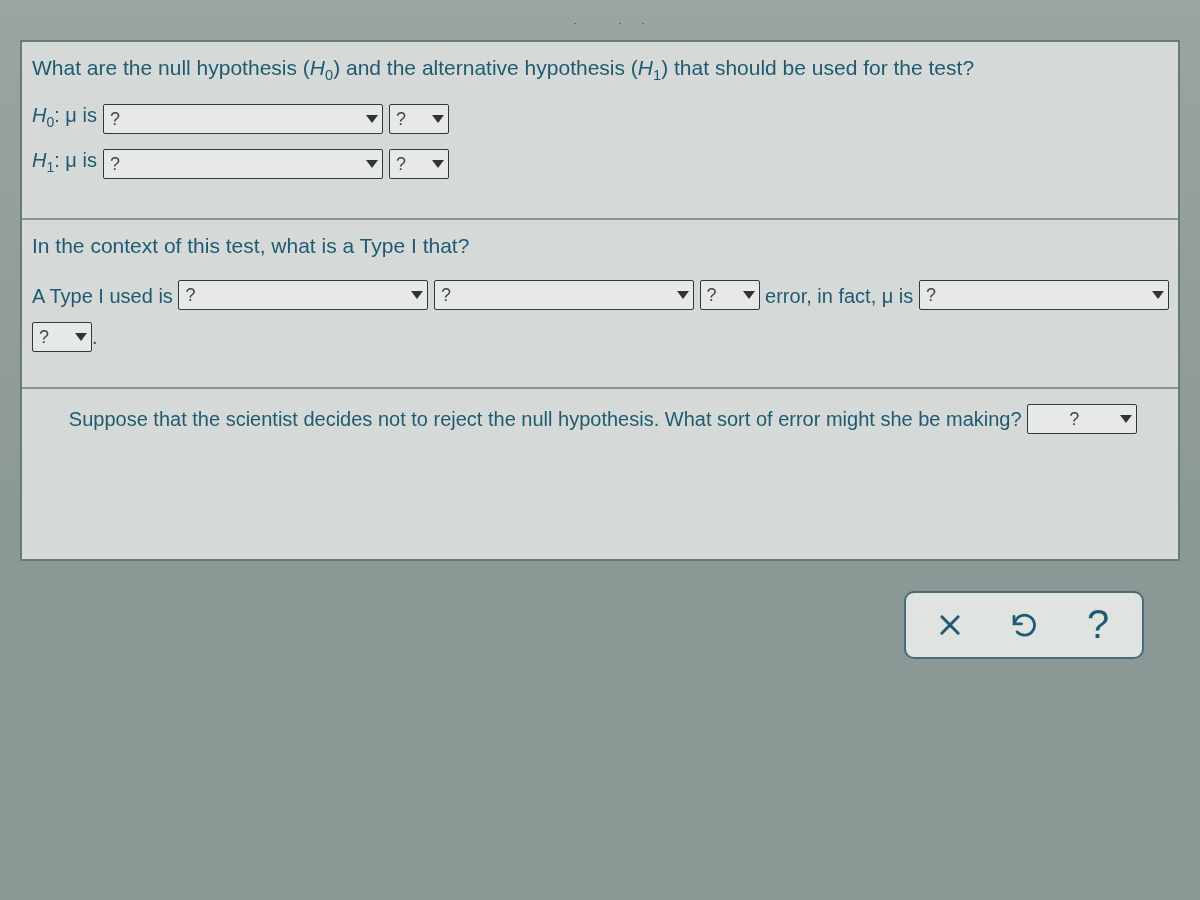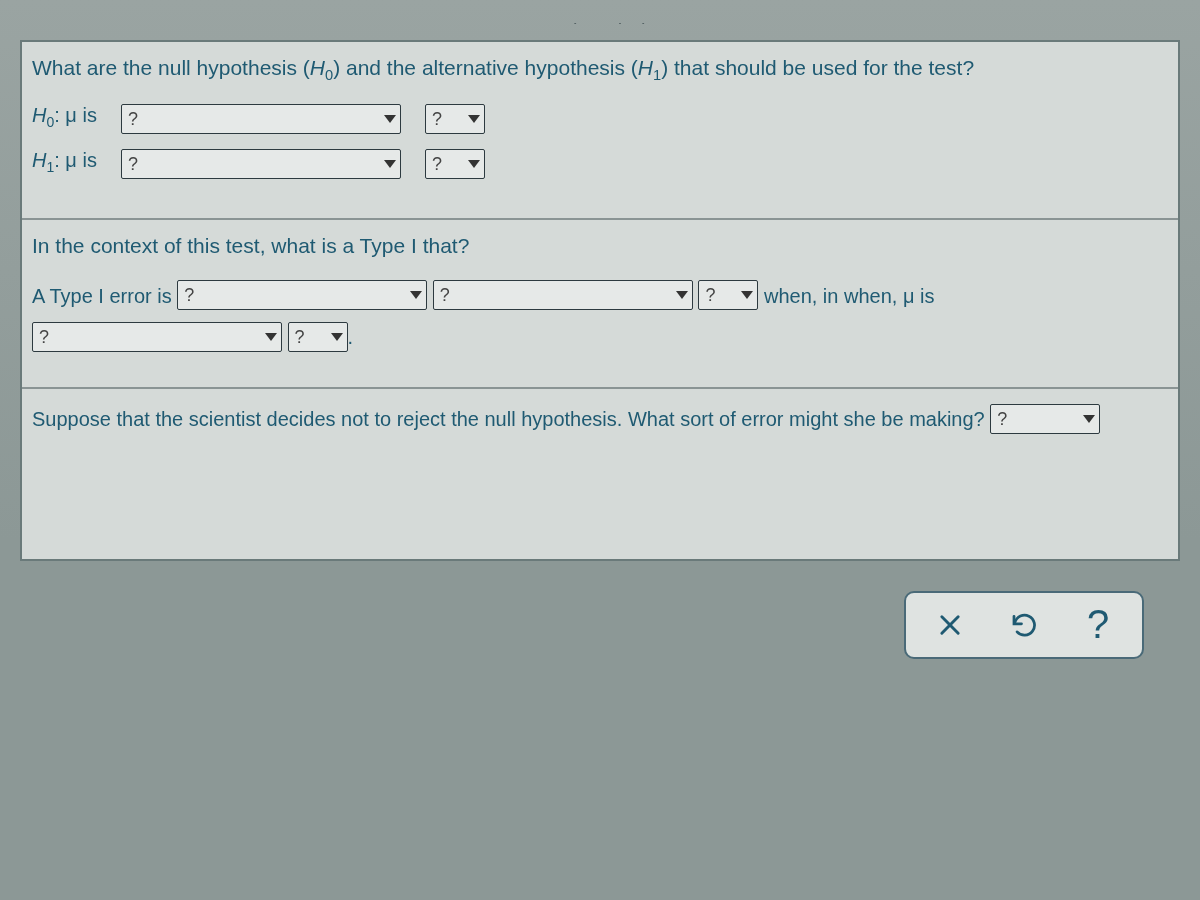--- a/index.html
+++ b/index.html
@@ -30,31 +30,31 @@
   }
   .card {
     border: 2px solid #6a7a7a;
     background: #d5dad8;
     margin: 0 0 30px 0;
   }
   .section {
     padding: 8px 4px 30px 10px;
     border-bottom: 2px solid #8a9494;
   }
-  .section:last-child { border-bottom: none; }
+  .section:last-child { border-bottom: none; text-align: center; }
   .prompt {
     font-size: 21px;
     line-height: 1.5;
     color: #1f5a72;
     margin: 2px 0 12px 0;
   }
   .italic { font-style: italic; }
   .sub { font-size: 0.7em; vertical-align: sub; }
 
-  .row { display: flex; align-items: center; gap: 24px; margin: 4px 0; line-height: 34px; }
+  .row { display: flex; align-items: center; gap: 6px; margin: 4px 0; line-height: 34px; }
   .flow { display: block; line-height: 40px; }
   .flow .dd, .flow .dd-sm, .flow span { vertical-align: middle; }
 
   .dd, .dd-sm {
     display: inline-flex;
     align-items: center;
     height: 30px;
     border: 1.5px solid #2d3a40;
     background: #e6e9e8;
     color: #333;
@@ -137,34 +137,34 @@
           <span class="dd-txt">?</span>
           <span class="caret"></span>
         </div>
       </div>
     </div>
 
     <div class="section">
       <div class="prompt">In the context of this test, what is a Type I that?</div>
 
       <div class="flow">
-        <span>A Type I error is </span>
+        <span>A Type I used is </span>
         <div class="dd" style="width:250px">
           <span class="dd-txt">?</span>
           <span class="caret"></span>
         </div>
         <div class="dd" style="width:260px">
           <span class="dd-txt">?</span>
           <span class="caret"></span>
         </div>
         <div class="dd-sm">
           <span class="dd-txt">?</span>
           <span class="caret"></span>
         </div>
-        <span> when, in when, μ is </span>
+        <span> error, in fact, μ is </span>
         <div class="dd" style="width:250px">
           <span class="dd-txt">?</span>
           <span class="caret"></span>
         </div>
         <div class="dd-sm">
           <span class="dd-txt">?</span>
           <span class="caret"></span>
         </div><span>.</span>
       </div>
     </div>

